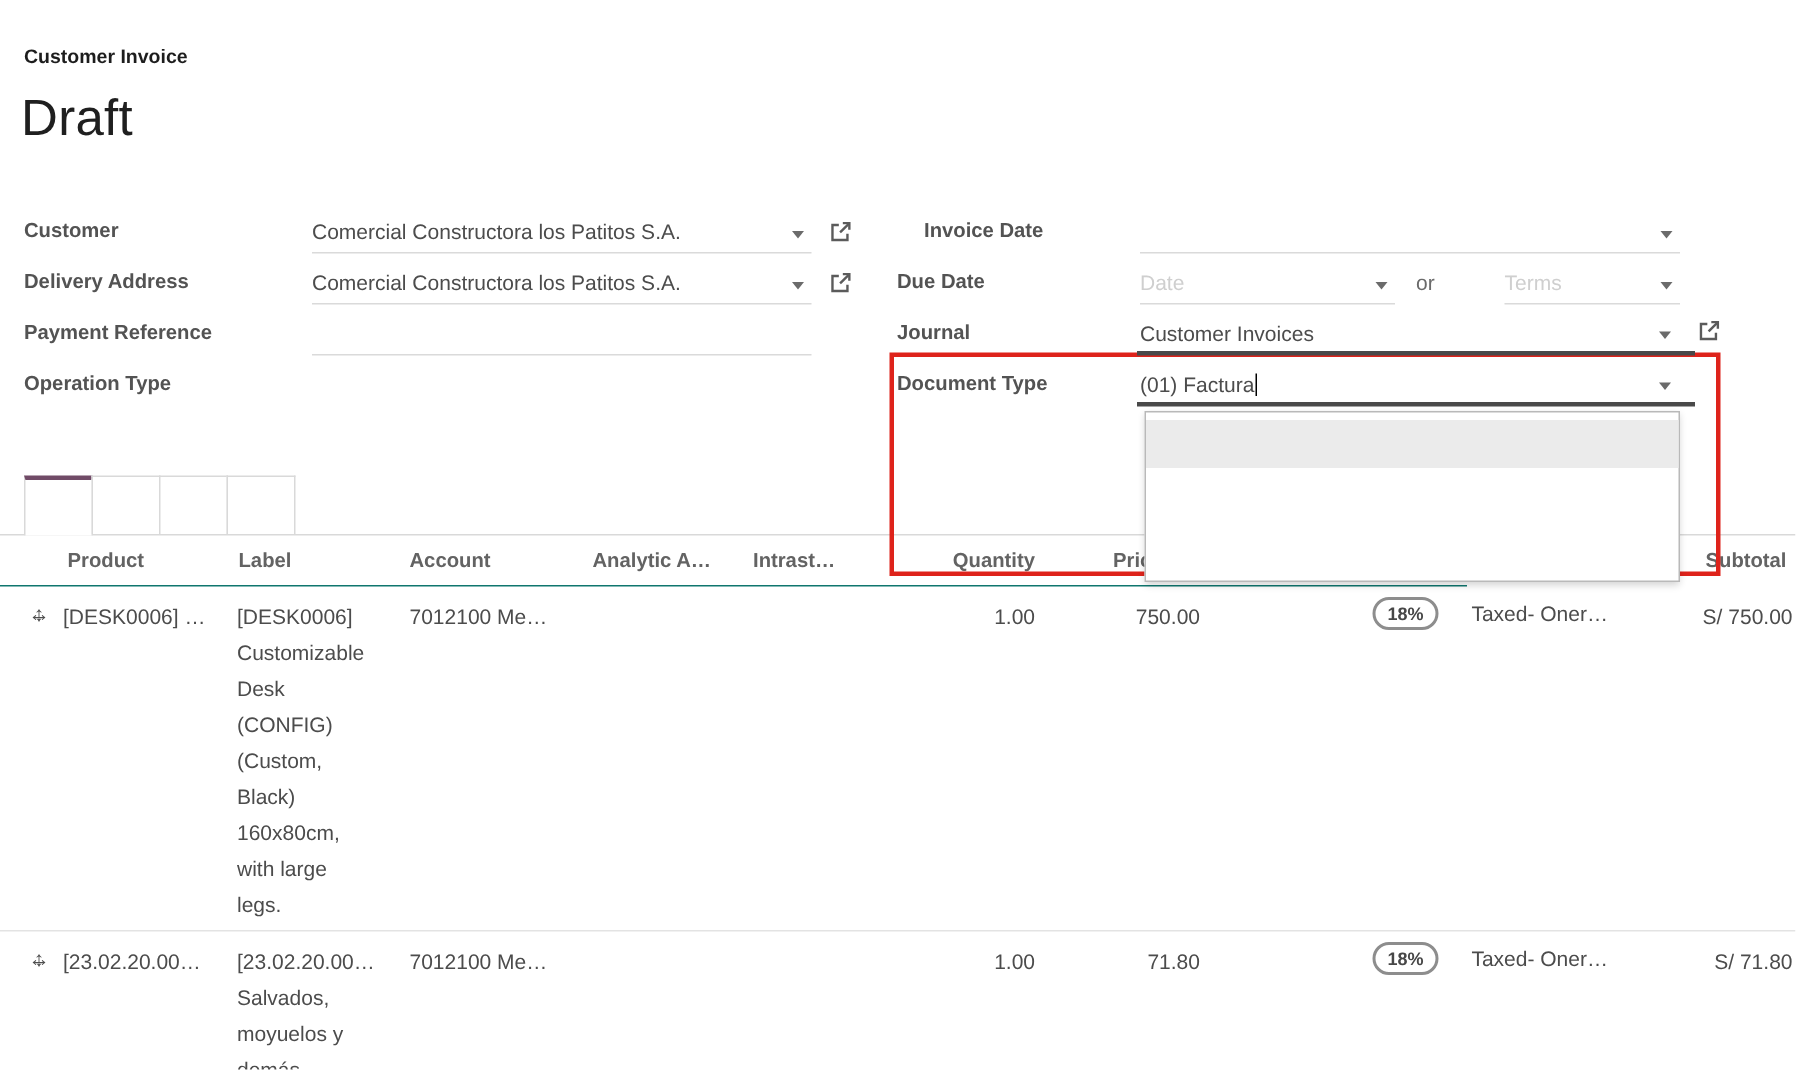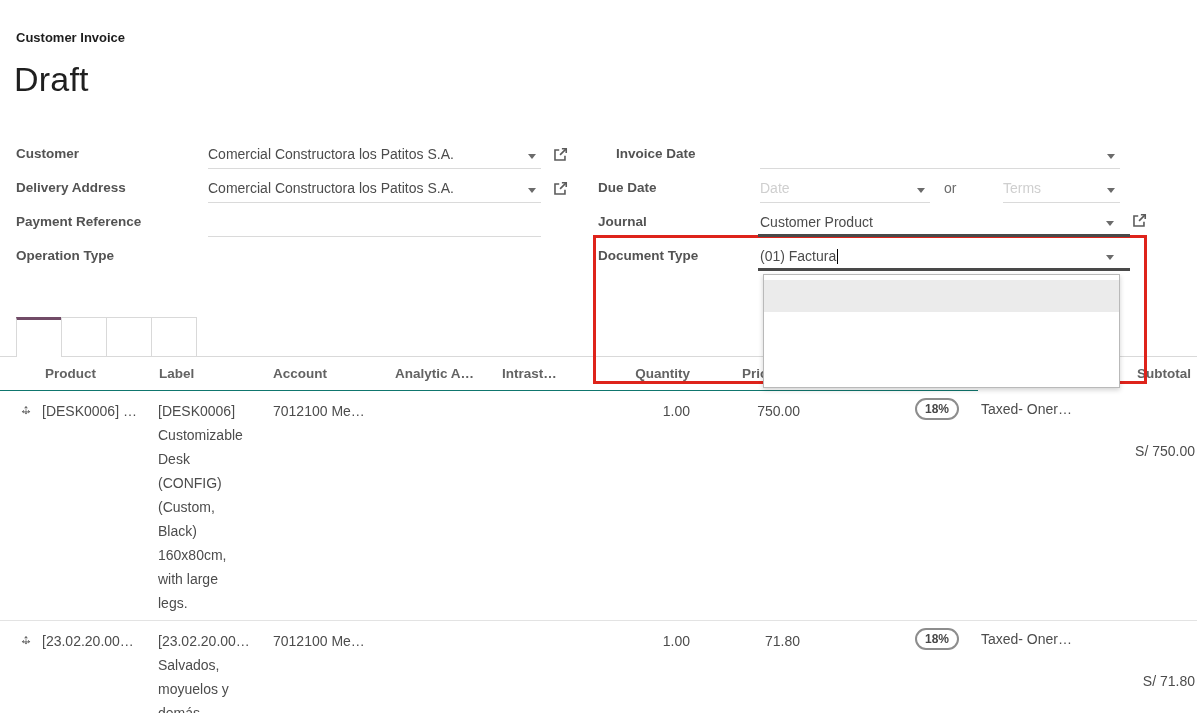--- a/index.html
+++ b/index.html
@@ -68,21 +68,21 @@
   
   .rows{left:0;top:391px;width:1197px;}
   .trow{position:relative;border-bottom:1px solid #e3e3e3;}
   .cell{position:absolute;top:8px;font-size:14px;line-height:24px;color:#4c4c4c;white-space:nowrap;}
   .c-label{position:relative;display:block;margin-left:158px;width:100px;
            padding:8px 0 5px;font-size:14px;line-height:24px;white-space:pre-line;color:#4c4c4c;}
   .c-product{left:42px;width:110px;overflow:hidden;}
   .c-account{left:273px;width:115px;overflow:hidden;}
   .c-qty{left:600px;width:90px;text-align:right;}
   .c-price{left:710px;width:90px;text-align:right;}
-  .c-subtotal{left:1085px;width:110px;text-align:right;margin-top:40px;}
+  .c-subtotal{left:1085px;width:110px;text-align:right;}
   .c-taxes{left:915px;top:6px;}
   .tax-badge{display:inline-block;box-sizing:border-box;border:2px solid #8d8d8d;border-radius:12px;
              padding:1px 8px 12px;font-size:12px;font-weight:bold;color:#474747;line-height:17px;height:22px;
              vertical-align:top;margin-top:1px;}
   .tax-label{display:inline-block;margin-left:18px;line-height:24px;vertical-align:top;color:#4c4c4c;}
   .handle{position:absolute;left:17px;top:8px;width:18px;height:20px;color:#4f4f4f;font-size:14px;}
   .handle span{position:absolute;left:0;top:0;width:100%;text-align:center;line-height:20px;}
 </style>
 </head>
 <body>
@@ -144,21 +144,21 @@
   <span class="caret"></span>
 </div>
 <span class="abs or-text">or</span>
 <div class="rwrap w-terms">
   <span class="fvalue placeholder">Terms</span>
   <span class="caret"></span>
 </div>
 
 <span class="abs rlabel lbl-journal">Journal</span>
 <div class="darkwrap w-journal">
-  <span class="fvalue">Customer Product</span>
+  <span class="fvalue">Customer Invoices</span>
   <span class="caret"></span>
 </div>
 <span class="abs extlink2 ext-journal" style="position:absolute;">
   <svg width="17" height="17" viewBox="0 0 16 16" fill="none" stroke="#5b5b5b" stroke-width="1.5">
     <path d="M12.2 9.2v4H2.8V3.8h4"></path>
       <path d="M9.3 2.6h4.1v4.1"></path>
       <path d="M13 3L7.6 8.4"></path>
   </svg>
 </span>
 

